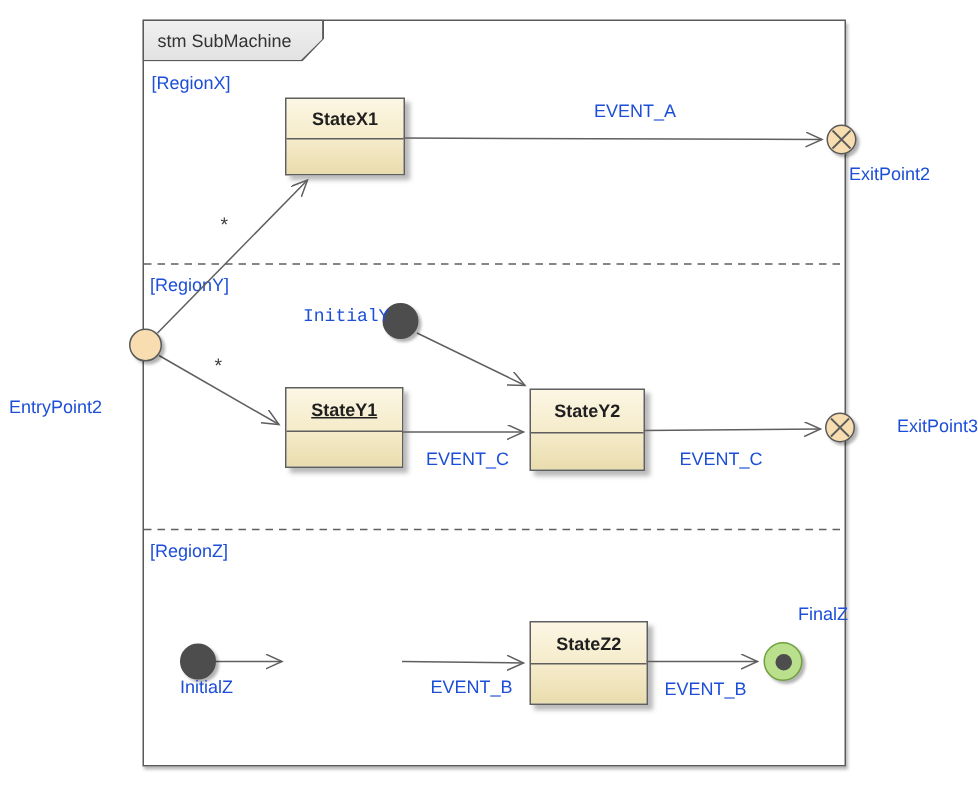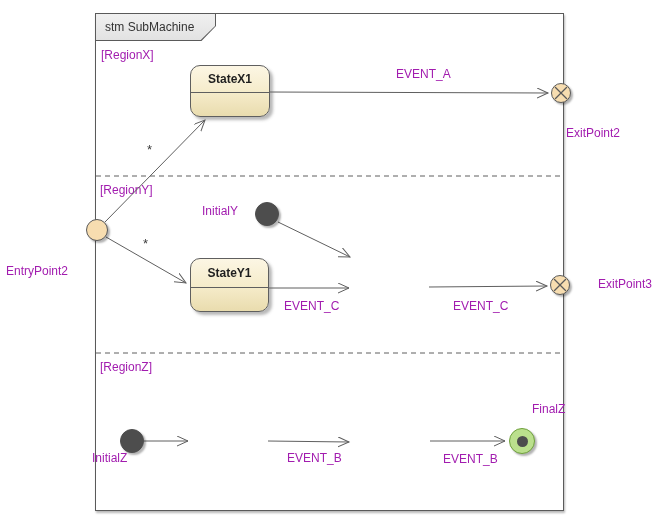--- a/index.html
+++ b/index.html
@@ -20,35 +20,35 @@
   }
   .tab-inner{
     position:absolute;left:1px;top:1px;width:119px;height:26px;
     background:linear-gradient(180deg,#f0f0f0 0%,#e2e2e2 100%);
     -webkit-clip-path:polygon(0 0,100% 0,100% 46%,88% 100%,0 100%);
     clip-path:polygon(0 0,100% 0,100% 46%,88% 100%,0 100%);
     line-height:26px;padding-left:9px;box-sizing:border-box;color:#333333;
   }
   
   .state{
-    position:absolute;border:1px solid #5f5f5f;border-radius:10px;
+    position:absolute;border:1px solid #5f5f5f;border-radius:0;
     background:linear-gradient(180deg,#fcf6e4 0%,#f5ebc9 55%,#e9dcae 100%);
     box-shadow:3px 3px 3px rgba(100,100,100,0.45);
   }
   .state .name{
     display:block;text-align:center;font-weight:bold;color:#1f1f1f;
     border-bottom:1px solid #5f5f5f;box-sizing:border-box;
   }
   
   .pnode{position:absolute;border-radius:50%;box-sizing:border-box;box-shadow:2px 2px 2px rgba(0,0,0,0.3);}
   .entry-exit{background:#f7ddb0;border:1px solid #5a5a5a;}
   .initial{background:#4d4d4d;border:1px solid #4d4d4d;}
   .final-outer{background:#bbe08d;border:1px solid #6fa13c;display:flex;align-items:center;justify-content:center;}
   .final-dot{width:11px;height:11px;border-radius:50%;background:#4d4d4d;}
-  .lbl{position:absolute;white-space:nowrap;color:#a21caf;}
+  .lbl{position:absolute;white-space:nowrap;color:#1d4ed8;}
   .star{font-size:13px;color:#3a3a3a;}
   svg.overlay{position:absolute;left:0;top:0;width:652px;height:528px;pointer-events:none;}
 </style>
 </head>
 <body>
 
 <div id="canvas">
 
   <div class="frame"></div>
   <div class="tab-outer">
@@ -79,21 +79,27 @@
     <path d="M429,287 L547,286" fill="none" stroke="#5f5f5f" stroke-width="1" marker-end="url(#arr)"></path>
     <path d="M144,441 L188,441" fill="none" stroke="#5f5f5f" stroke-width="1" marker-end="url(#arr)"></path>
     <path d="M268,441 L349,442" fill="none" stroke="#5f5f5f" stroke-width="1" marker-end="url(#arr)"></path>
     <path d="M430,441 L505,441" fill="none" stroke="#5f5f5f" stroke-width="1" marker-end="url(#arr)"></path>
   </svg>
 
   <div class="state" style="left:190px;top:65px;width:78px;height:50px;">
     <span class="name" style="height:27px;line-height:27px;">StateX1</span>
   </div>
   <div class="state" style="left:190px;top:258px;width:77px;height:52px;">
-    <span class="name" style="height:29px;line-height:29px;">StateY1</span>
+    <span class="name" style="height:29px;line-height:29px;text-decoration:underline;">StateY1</span>
+  </div>
+  <div class="state" style="left:353px;top:259px;width:75px;height:53px;">
+    <span class="name" style="height:29px;line-height:29px;">StateY2</span>
+  </div>
+  <div class="state" style="left:353px;top:414px;width:77px;height:54px;">
+    <span class="name" style="height:28px;line-height:28px;">StateZ2</span>
   </div>
 
   <div class="pnode entry-exit" style="left:86px;top:219px;width:22px;height:22px;"></div>
 
   <div class="pnode entry-exit" style="left:551px;top:83px;width:20px;height:20px;">
     <svg width="18" height="18" style="position:absolute;left:0;top:0;">
       <line x1="3" y1="3" x2="15" y2="15" stroke="#5a5a5a" stroke-width="1.2"></line>
       <line x1="15" y1="3" x2="3" y2="15" stroke="#5a5a5a" stroke-width="1.2"></line>
     </svg>
   </div>
@@ -106,24 +112,24 @@
   </div>
 
   <div class="pnode initial" style="left:255px;top:202px;width:24px;height:24px;"></div>
   <div class="pnode initial" style="left:120px;top:429px;width:24px;height:24px;"></div>
 
   <div class="pnode final-outer" style="left:509px;top:428px;width:26px;height:26px;">
     <div class="final-dot"></div>
   </div>
 
   <div class="lbl" style="left:6px;top:222px;margin-top:42px;">EntryPoint2</div>
-  <div class="lbl" style="left:566px;top:126px;">ExitPoint2</div>
+  <div class="lbl" style="left:566px;top:109px;">ExitPoint2</div>
   <div class="lbl" style="left:598px;top:277px;">ExitPoint3</div>
-  <div class="lbl" style="left:202px;top:204px;">InitialY</div>
-  <div class="lbl" style="left:92px;top:451px;">InitialZ</div>
+  <div class="lbl" style="left:202px;top:204px;font-family:Liberation Mono, monospace;">InitialY</div>
+  <div class="lbl" style="left:120px;top:451px;">InitialZ</div>
   <div class="lbl" style="left:507px;top:402px;margin-left:25px;">FinalZ</div>
 
   <div class="lbl" style="left:396px;top:67px;">EVENT_A</div>
   <div class="lbl star" style="left:147px;top:142px;">*</div>
   <div class="lbl star" style="left:143px;top:236px;">*</div>
   <div class="lbl" style="left:284px;top:299px;">EVENT_C</div>
   <div class="lbl" style="left:453px;top:299px;">EVENT_C</div>
   <div class="lbl" style="left:287px;top:451px;">EVENT_B</div>
   <div class="lbl" style="left:443px;top:452px;">EVENT_B</div>
 

